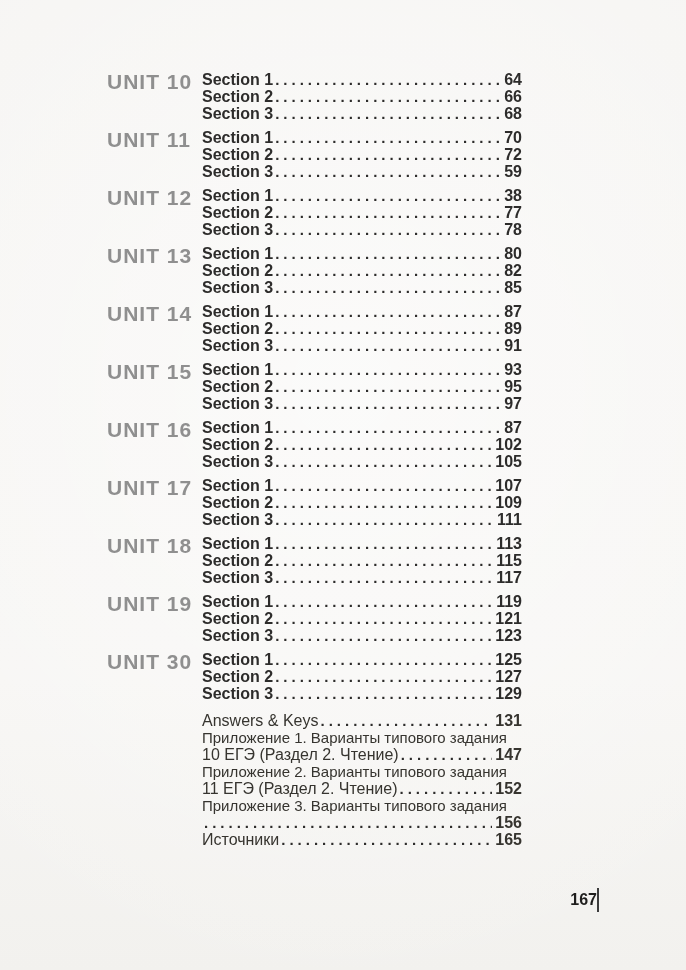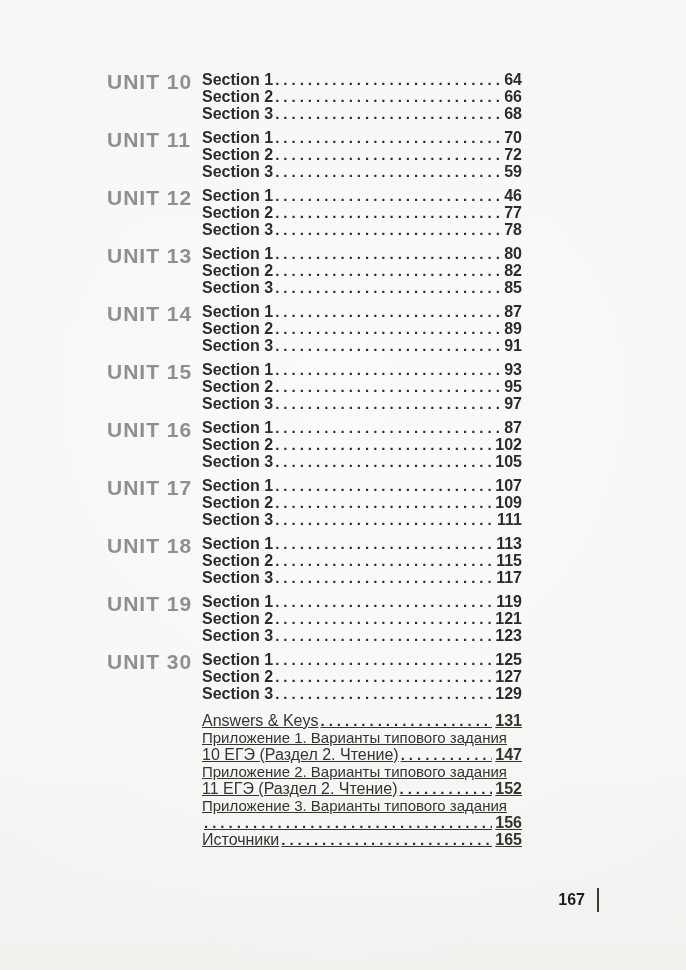--- a/index.html
+++ b/index.html
@@ -63,37 +63,35 @@
   .num{
     white-space:nowrap;
     padding-left:3px;
     font-weight:bold;
   }
   .extras{
     margin-left:95px;
     margin-top:10px;
     width:320px;
     color:#36342f;
-    text-decoration:underline;
   }
   .extras .row{color:#36342f;}
   .xline{
     height:17px;line-height:17px;
     font-size:15px;
     white-space:nowrap;
     color:#36342f;
   }
   .footer{
     position:absolute;
     left:0;top:888px;
     width:599px;
     display:flex;
     justify-content:flex-end;
     align-items:center;
-    gap:12px;
   }
   .folio{
     font-size:16px;
     font-weight:bold;
     color:#1f1e1d;
     line-height:24px;
   }
   .footer-rule{
     width:2px;height:24px;
     background:#3c3c3c;
@@ -144,21 +142,21 @@
               <span class="num">59</span>
             </div>
           </div>
         </div>
         <div class="unit-group">
           <div class="unit-label">UNIT 12</div>
           <div class="rows">
             <div class="row bold">
               <span class="lbl">Section 1</span>
               <span class="leader"></span>
-              <span class="num">46</span>
+              <span class="num">38</span>
             </div>
             <div class="row bold">
               <span class="lbl">Section 2</span>
               <span class="leader"></span>
               <span class="num">77</span>
             </div>
             <div class="row bold">
               <span class="lbl">Section 3</span>
               <span class="leader"></span>
               <span class="num">78</span>

